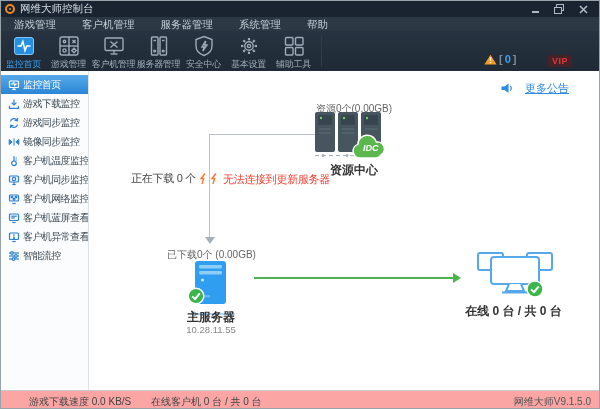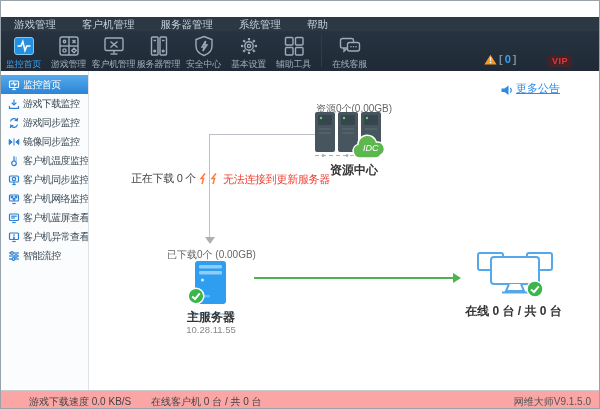--- a/index.html
+++ b/index.html
@@ -34,26 +34,26 @@
   
   .content { position: absolute; left: 0; top: 70px; width: 100%; height: 319px; display: flex; }
   .sidebar { width: 88px; height: 100%; background: #fbfcfd; border-right: 1px solid #dde2e7; padding-top: 4px; flex: none; }
   .sb-item { height: 19px; display: flex; align-items: center; padding-left: 7px; gap: 3px; cursor: pointer; color: #3c4a56; font-size: 10px; letter-spacing: -0.6px; white-space: nowrap; overflow: hidden; }
   .sb-item .sb-ic { color: #2b7fd4; flex: none; display: flex; }
   .sb-item.selected { background: linear-gradient(180deg, #56aaea, #2b85d6); color: #fff; }
   .sb-item.selected .sb-ic { color: #fff; }
 
   .main { position: relative; flex: 1; background: #fff; overflow: hidden; }
 
-  .ann-link { position: absolute; left: 412px; top: 10px; display: flex; align-items: flex-end; gap: 3px; color: #2e8ae6; font-size: 11px; cursor: pointer; text-decoration: underline; }
+  .ann-link { position: absolute; left: 412px; top: 10px; display: flex; align-items: center; gap: 12px; color: #2e8ae6; font-size: 11px; cursor: pointer; text-decoration: underline; }
 
   .res-stats { position: absolute; left: 190px; top: 31px; width: 150px; text-align: center; font-size: 10px; color: #666; }
   .racks-group { position: absolute; left: 226px; top: 41px; width: 82px; height: 52px; }
   .idc-cloud { position: absolute; left: 36px; top: 21px; width: 42px; height: 28px; }
-  .idc-text { position: absolute; left: 12px; top: 10px; color: #fff; font-size: 9px; font-weight: normal; font-style: italic; }
+  .idc-text { position: absolute; left: 12px; top: 10px; color: #fff; font-size: 9px; font-weight: bold; font-style: italic; }
   .res-label { position: absolute; left: 190px; top: 91px; width: 150px; text-align: center; font-size: 12px; font-weight: bold; color: #333; }
 
   .conn-h { position: absolute; left: 120px; top: 63px; width: 106px; height: 1px; background: #bcc2c8; }
   .conn-v { position: absolute; left: 120px; top: 63px; width: 1px; height: 103px; background: #bcc2c8; }
   .arrow-down { position: absolute; left: 116px; top: 166px; width: 0; height: 0; border-left: 5px solid transparent; border-right: 5px solid transparent; border-top: 7px solid #a9b0b6; }
   .disconnect { position: absolute; left: 109px; top: 101px; }
 
   .dl-status { position: absolute; left: 10px; top: 100px; width: 97px; text-align: right; }
   .dl-line1 { font-size: 11px; color: #444; letter-spacing: -0.3px; }
   .dl-line2 { font-size: 10px; color: #777; padding-right: 13px; }
@@ -76,20 +76,42 @@
   .statusbar { position: absolute; left: 0; top: 389px; width: 100%; height: 20px; background: #fca5a5; border-top: 1px solid #c6cacd; font-size: 10px; color: #444; }
   .sb-speed { position: absolute; left: 28px; top: 4px; }
   .sb-online { position: absolute; left: 150px; top: 4px; }
   .sb-version { position: absolute; right: 8px; top: 4px; color: #555; }
 </style>
 </head>
 <body>
 
 <div class="window">
 
+  <div class="titlebar">
+    <span class="logo"></span>
+    <span class="title-text">网维大师控制台</span>
+    <div class="win-btns">
+      <div class="win-btn">
+        <svg width="9" height="9">
+            <line x1="1" y1="7" x2="8" y2="7" stroke="#aeb9c4" stroke-width="2"></line>
+          </svg>
+      </div>
+      <div class="win-btn">
+        <svg width="10" height="10">
+            <rect x="2.5" y="0.5" width="7" height="6" fill="none" stroke="#aeb9c4"></rect>
+            <rect x="0.5" y="3.5" width="7" height="6" fill="#1a2430" stroke="#aeb9c4"></rect>
+          </svg>
+      </div>
+      <div class="win-btn">
+        <svg width="9" height="9">
+            <path d="M1,1 L8,8 M8,1 L1,8" stroke="#aeb9c4" stroke-width="1.6"></path>
+          </svg>
+      </div>
+    </div>
+  </div>
 
   <div class="menubar">
     <span class="menu-item">游戏管理</span>
     <span class="menu-item">客户机管理</span>
     <span class="menu-item">服务器管理</span>
     <span class="menu-item">系统管理</span>
     <span class="menu-item">帮助</span>
   </div>
 
   <div class="toolbar">
@@ -184,33 +206,20 @@
             <rect x="13.5" y="3.5" width="7.5" height="7.5" rx="1"></rect>
             <rect x="3.5" y="13.5" width="7.5" height="7.5" rx="1"></rect>
             <rect x="13.5" y="13.5" width="7.5" height="7.5" rx="1"></rect>
           </svg>
       </span>
       <span class="tb-label">辅助工具</span>
     </div>
 
     <div class="tb-sep"></div>
 
-    <div class="tb-item">
-      <span class="tb-ic">
-        <svg width="24" height="24" stroke="#9dabb8" stroke-width="1.4">
-            <rect x="2.5" y="4.5" width="13" height="9.5" rx="2" fill="none"></rect>
-            <path d="M6,14 v3.2 l3.6,-3.2" fill="none"></path>
-            <rect x="9.5" y="8.5" width="12" height="8.5" rx="2" fill="#222d3a"></rect>
-            <circle cx="13" cy="12.8" r="0.8" fill="#9dabb8" stroke="none"></circle>
-            <circle cx="15.5" cy="12.8" r="0.8" fill="#9dabb8" stroke="none"></circle>
-            <circle cx="18" cy="12.8" r="0.8" fill="#9dabb8" stroke="none"></circle>
-          </svg>
-      </span>
-      <span class="tb-label">在线客服</span>
-    </div>
 
     <div class="tb-warning">
       <svg width="13" height="11">
           <path d="M6.5,0.8 L12.6,10.4 H0.4 Z" fill="#f59a23"></path>
           <rect x="5.9" y="3.2" width="1.3" height="3.7" rx="0.6" fill="#fff"></rect>
           <circle cx="6.5" cy="8.5" r="0.8" fill="#fff"></circle>
         </svg>
       <span class="bracket">[</span>
       <span class="count">0</span>
       <span class="bracket">]</span>

